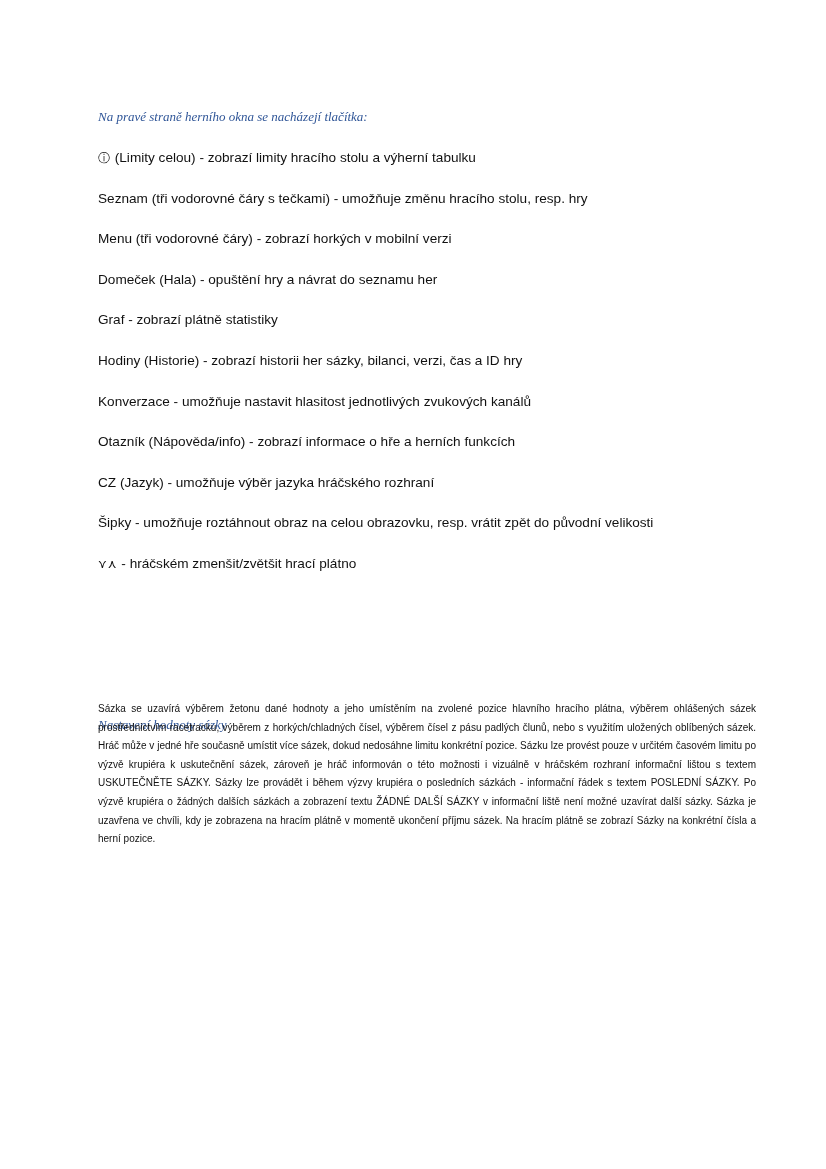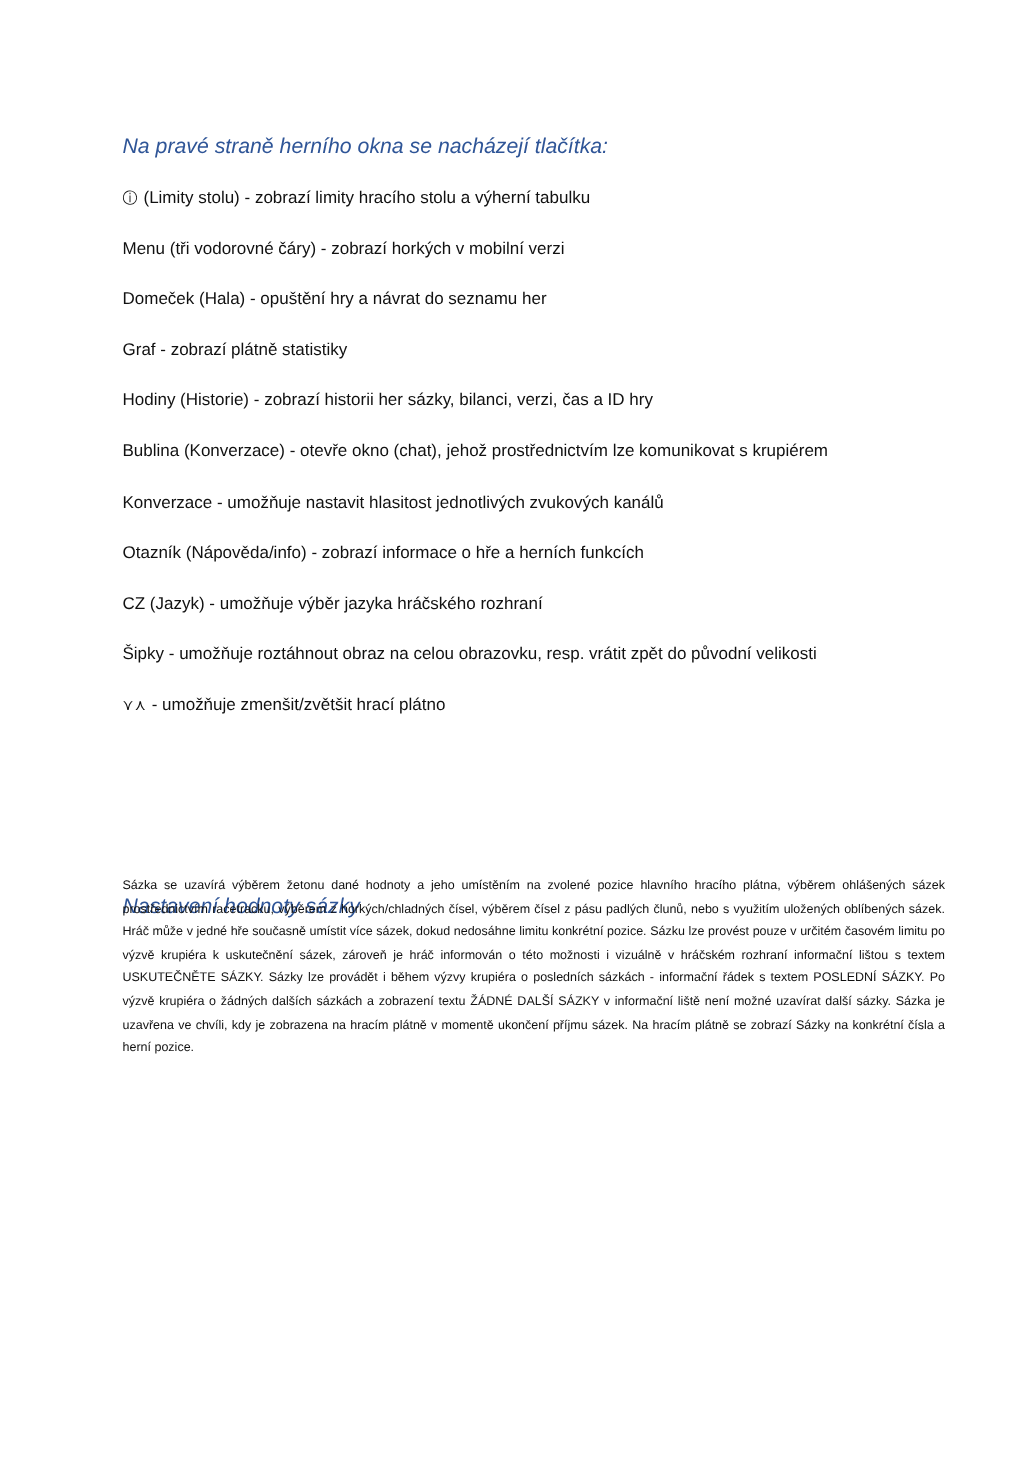--- a/index.html
+++ b/index.html
@@ -1,44 +1,44 @@
 <!DOCTYPE html>
 <html><head>
 <meta charset="utf-8">
 <style>
   html, body { margin: 0; padding: 0; background: #ffffff; }
   body { width: 826px; height: 1169px; position: relative; overflow: hidden;
          font-family: "Liberation Sans", sans-serif; color: #111111; }
   .page { position: absolute; left: 98px; top: 0; width: 658px; }
-  .heading { font-style: italic; color: #2f5597; font-size: 17px; line-height: 17px; }
+  .heading { font-style: italic; color: #2f5597; font-size: 13px; line-height: 17px; font-family: Liberation Serif, serif; }
   .h1 { position: absolute; top: 108px; left: 0; white-space: nowrap; }
   .list { position: absolute; top: 148px; left: 0; margin: 0; padding: 0; list-style: none; }
   .list li { font-size: 13.6px; height: 40.6px; line-height: 20px; white-space: nowrap; }
   .term { }
   .sep { }
   .glyph { font-size: 12px; letter-spacing: 1px; }
   .h2 { position: absolute; top: 716px; left: 0; white-space: nowrap; }
   .para { position: absolute; top: 700px; left: 0; width: 658px; font-size: 10px;
           line-height: 18.6px; text-align: justify; margin: 0; }
 </style>
 </head>
 <body>
 
 <div class="page">
   <div class="heading h1">Na pravé straně herního okna se nacházejí tlačítka:</div>
 
   <ul class="list">
-    <li><span class="glyph">ⓘ</span><span class="term"> (Limity stolu)</span><span class="sep"> - zobrazí limity hracího stolu a výherní tabulku</span></li>
+    <li><span class="glyph">ⓘ</span><span class="term"> (Limity celou)</span><span class="sep"> - zobrazí limity hracího stolu a výherní tabulku</span></li>
+    <li><span class="term">Seznam (tři vodorovné čáry s tečkami)</span><span> - umožňuje změnu hracího stolu, resp. hry</span></li>
     <li><span class="term">Menu (tři vodorovné čáry)</span><span> - zobrazí horkých v mobilní verzi</span></li>
     <li><span class="term">Domeček (Hala)</span><span> - opuštění hry a návrat do seznamu her</span></li>
     <li><span class="term">Graf</span><span> - zobrazí plátně statistiky</span></li>
     <li><span class="term">Hodiny (Historie)</span><span> - zobrazí historii her sázky, bilanci, verzi, čas a ID hry</span></li>
-    <li><span class="term">Bublina (Konverzace)</span><span> - otevře okno (chat), jehož prostřednictvím lze komunikovat s krupiérem</span></li>
     <li><span class="term">Konverzace</span><span> - umožňuje nastavit hlasitost jednotlivých zvukových kanálů</span></li>
     <li><span class="term">Otazník (Nápověda/info)</span><span> - zobrazí informace o hře a herních funkcích</span></li>
     <li><span class="term">CZ (Jazyk)</span><span> - umožňuje výběr jazyka hráčského rozhraní</span></li>
     <li><span class="term">Šipky</span><span> - umožňuje roztáhnout obraz na celou obrazovku, resp. vrátit zpět do původní velikosti</span></li>
-    <li><span class="glyph">⋎⋏</span><span> - umožňuje zmenšit/zvětšit hrací plátno</span></li>
+    <li><span class="glyph">⋎⋏</span><span> - hráčském zmenšit/zvětšit hrací plátno</span></li>
   </ul>
 
   <div class="heading h2">Nastavení hodnoty sázky</div>
   <p class="para">Sázka se uzavírá výběrem žetonu dané hodnoty a jeho umístěním na zvolené pozice hlavního hracího plátna, výběrem ohlášených sázek prostřednictvím racetracku, výběrem z horkých/chladných čísel, výběrem čísel z pásu padlých člunů, nebo s využitím uložených oblíbených sázek. Hráč může v jedné hře  současně umístit více sázek, dokud nedosáhne limitu konkrétní pozice. Sázku lze provést pouze v určitém časovém limitu po výzvě krupiéra k uskutečnění sázek, zároveň je hráč informován o této možnosti i vizuálně v hráčském rozhraní informační lištou s textem USKUTEČNĚTE SÁZKY. Sázky lze provádět i během výzvy krupiéra o posledních sázkách - informační řádek s textem POSLEDNÍ SÁZKY. Po výzvě krupiéra o žádných dalších sázkách a zobrazení textu ŽÁDNÉ DALŠÍ SÁZKY v informační liště není možné uzavírat další sázky. Sázka je uzavřena ve chvíli, kdy je zobrazena na hracím plátně v momentě ukončení příjmu sázek. Na hracím plátně se zobrazí Sázky na konkrétní čísla a herní pozice.</p>
 </div>
 
 </body></html>

